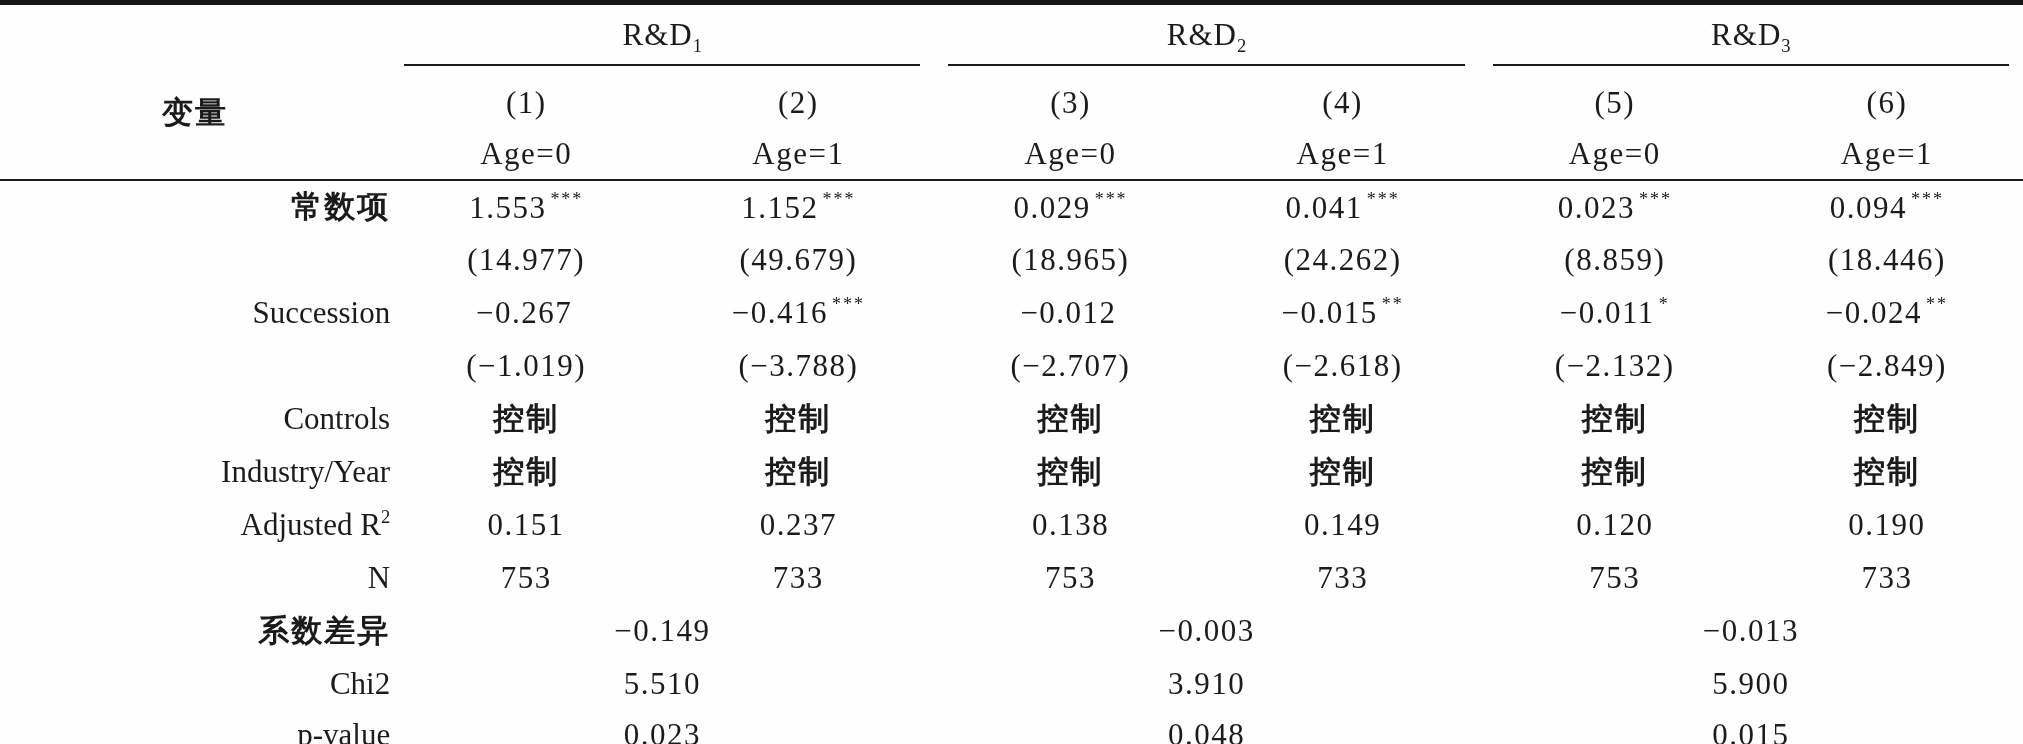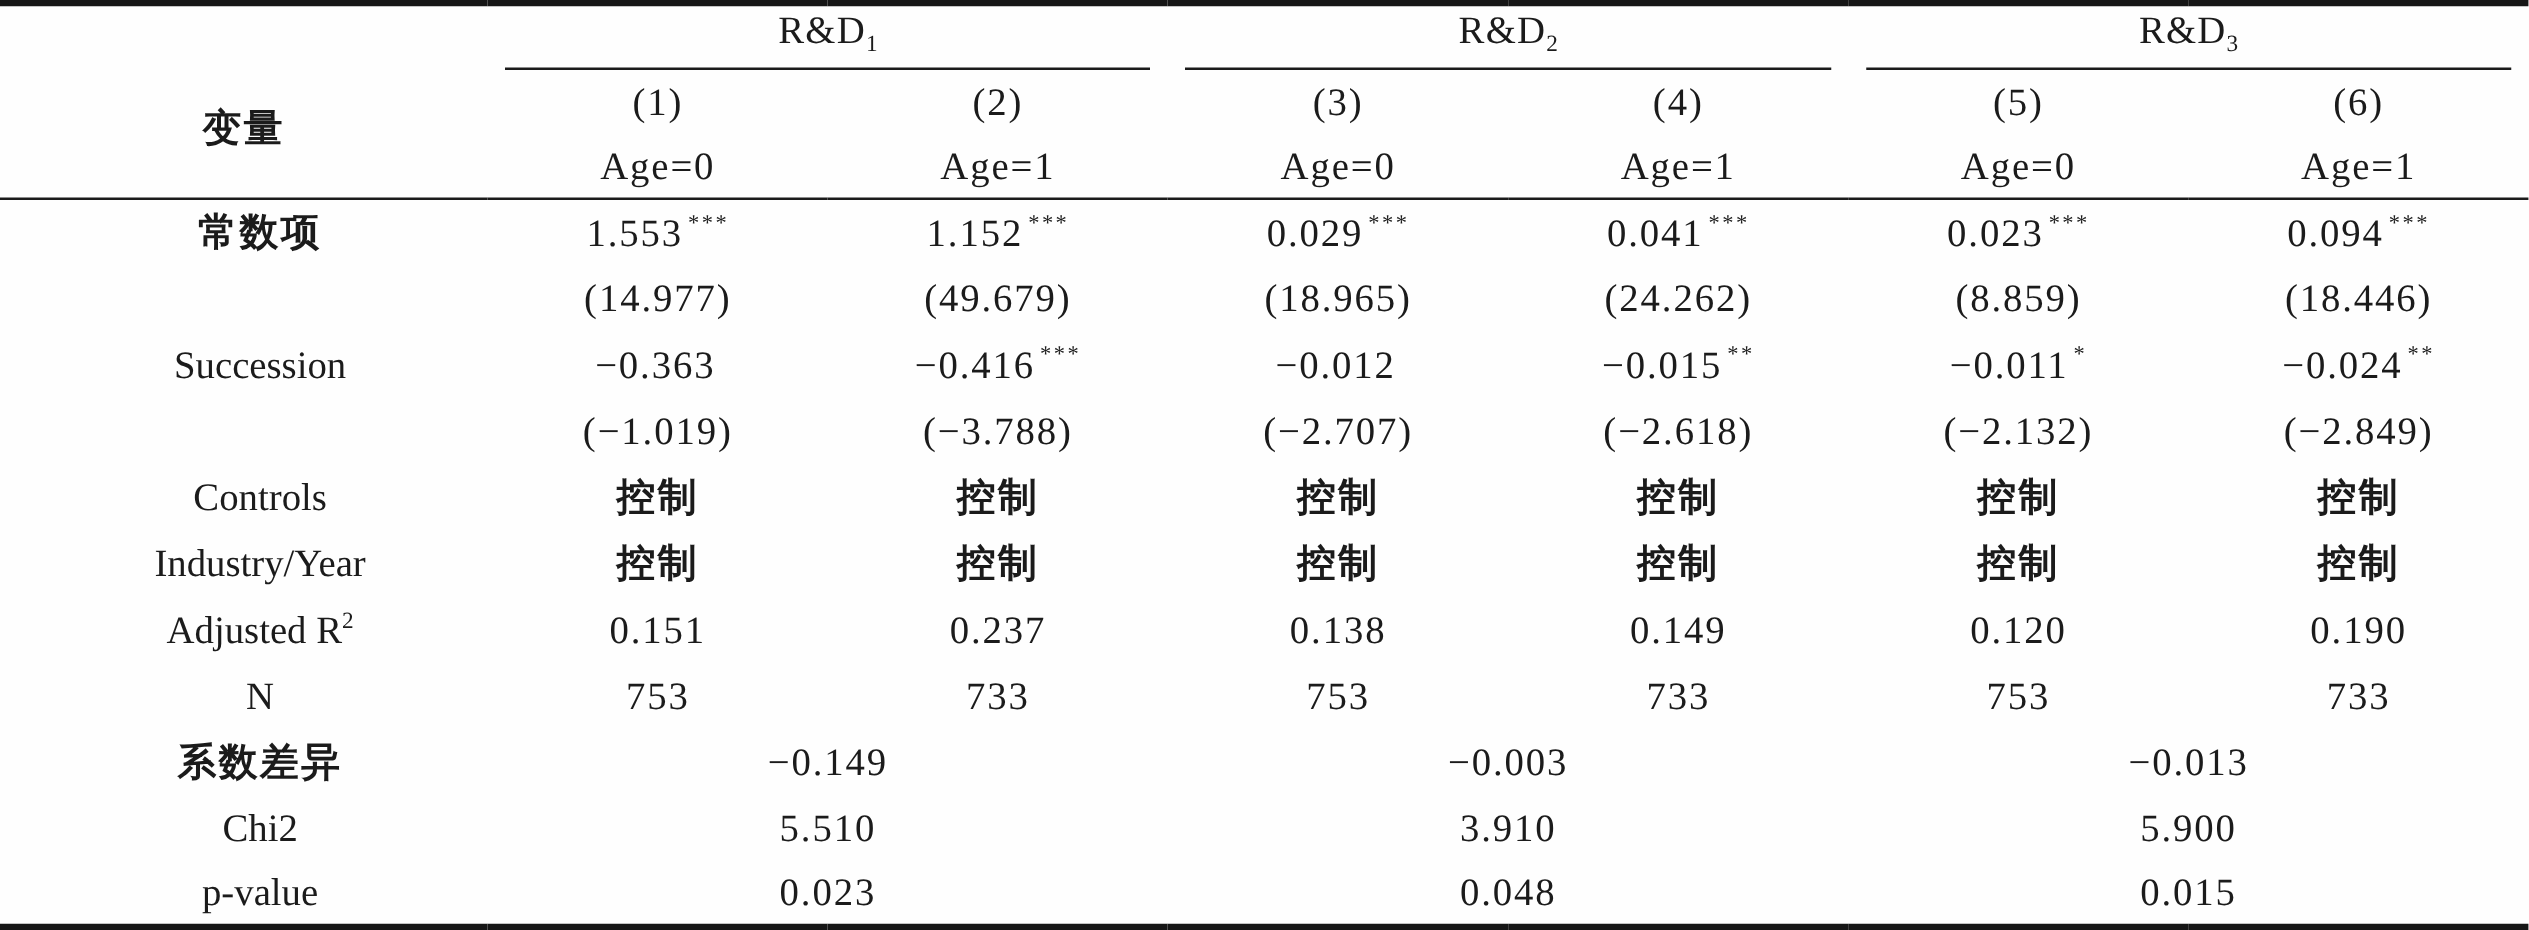--- a/index.html
+++ b/index.html
@@ -41,29 +41,29 @@
   tr.r-model { height: 50px; }
   tr.r-age   { height: 52px; }
   th.var-cell {
     vertical-align: middle;
     padding-top: 42px;
     border-bottom: 2px solid #1b1b1b;
   }
   th.group-cell { vertical-align: bottom; }
   .group-line {
     border-bottom: 2px solid #1b1b1b;
-    margin: 1px 14px;
+    margin: 12px 14px;
     padding-bottom: 7px;
   }
   tr.r-age td { border-bottom: 2px solid #1b1b1b; margin-top: 16px; }
 
   
   tbody tr { height: 53px; }
   th.row-label {
-    text-align: center;
+    text-align: right;
     padding-left: 26px;
   }
   .zh { font-weight: 600; letter-spacing: 2px; text-align: center; }
   .num { letter-spacing: 1.5px; }
   sup.stars {
     font-size: 0.58em;
     vertical-align: 13px;
     letter-spacing: 2px;
     margin-left: 4px;
   }
@@ -139,21 +139,21 @@
         <th class="row-label"></th>
         <td class="num">(14.977)</td>
         <td class="num">(49.679)</td>
         <td class="num">(18.965)</td>
         <td class="num">(24.262)</td>
         <td class="num">(8.859)</td>
         <td class="num">(18.446)</td>
       </tr>
       <tr>
         <th class="row-label">Succession</th>
-        <td><span class="num">−0.363</span><sup class="stars"></sup></td>
+        <td><span class="num">−0.267</span><sup class="stars"></sup></td>
         <td><span class="num">−0.416</span><sup class="stars">***</sup></td>
         <td><span class="num">−0.012</span><sup class="stars"></sup></td>
         <td><span class="num">−0.015</span><sup class="stars">**</sup></td>
         <td><span class="num">−0.011</span><sup class="stars">*</sup></td>
         <td><span class="num">−0.024</span><sup class="stars">**</sup></td>
       </tr>
       <tr>
         <th class="row-label"></th>
         <td class="num">(−1.019)</td>
         <td class="num">(−3.788)</td>

